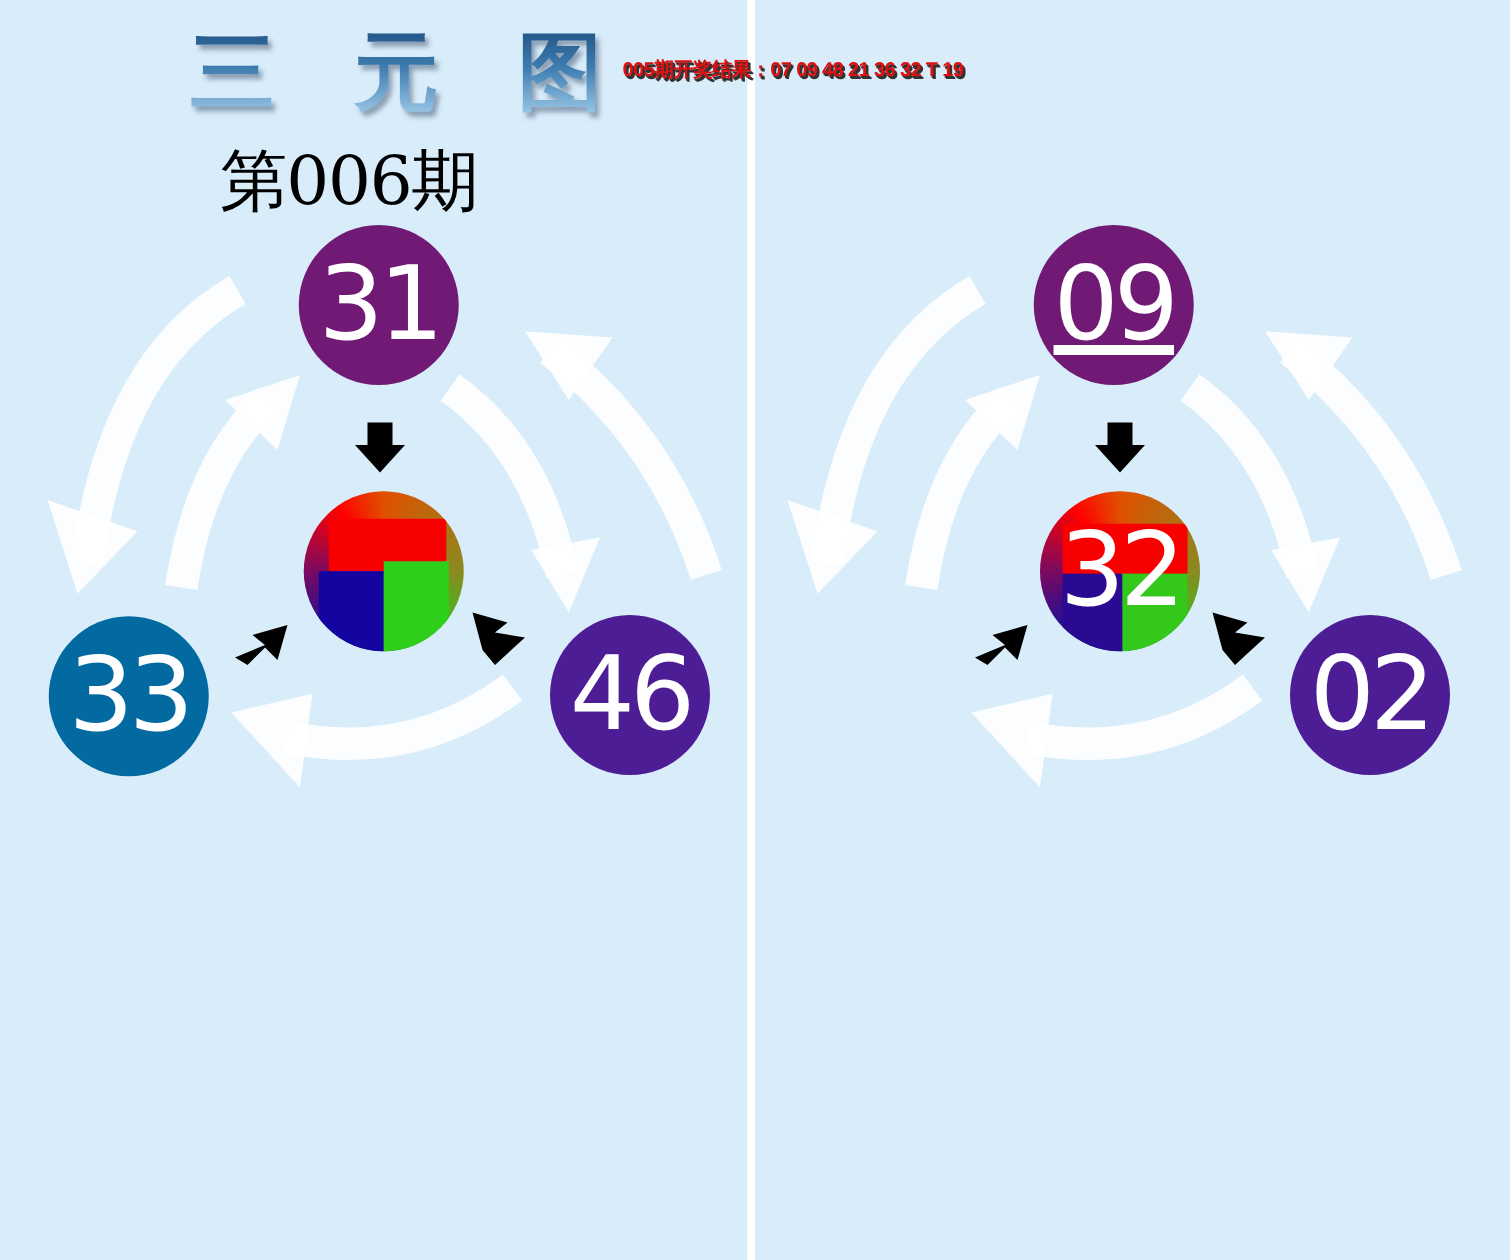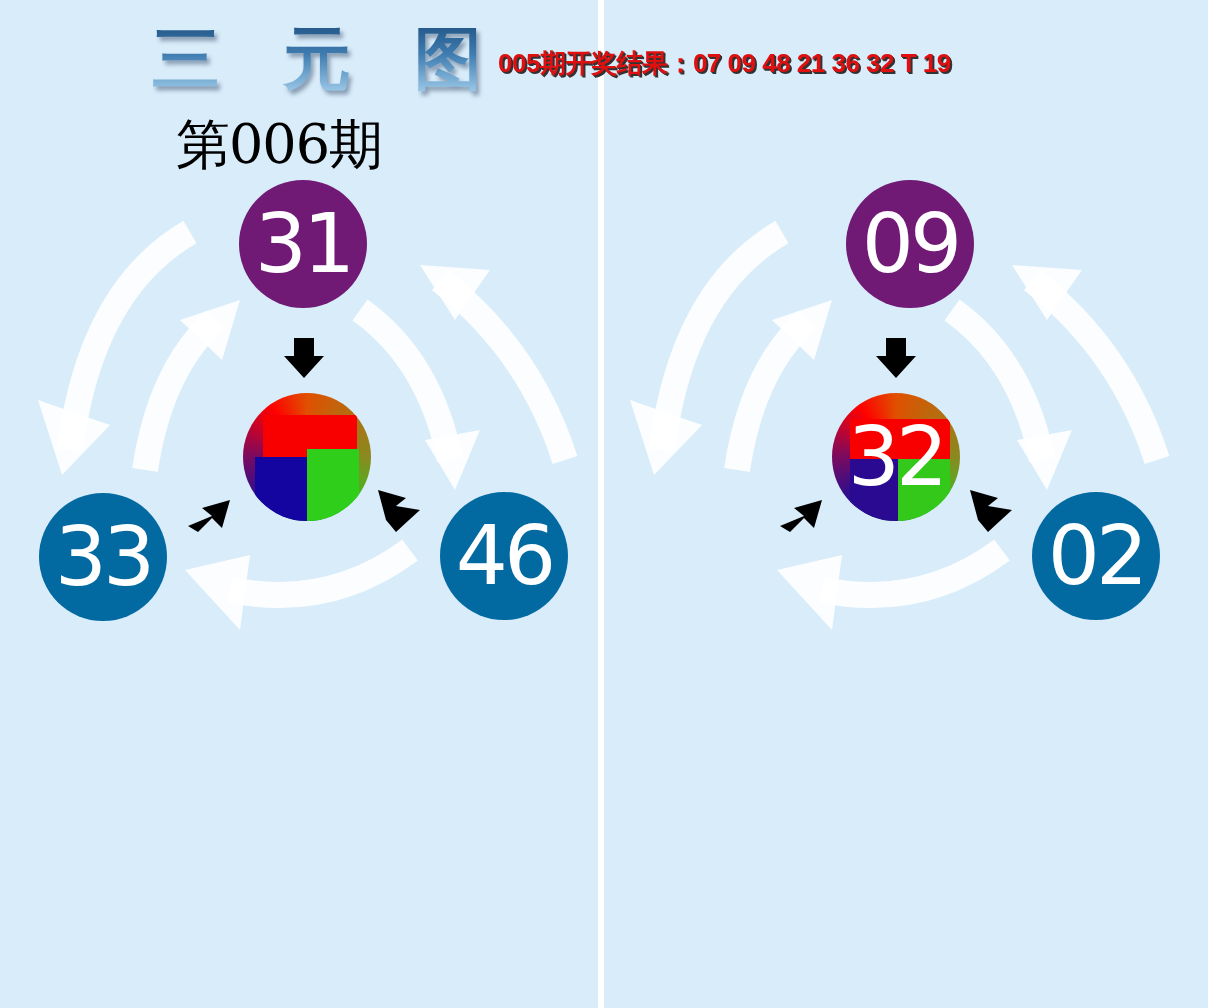--- a/index.html
+++ b/index.html
@@ -6,28 +6,28 @@
   body{width:1208px;height:1008px;background:#d8ecfa;position:relative;overflow:hidden;font-family:"DejaVu Sans",sans-serif;}
   .panel{position:absolute;top:0;height:1008px;background:#d8ecfa;}
   .panel.left{left:0;width:598px;}
   .panel.right{left:604px;width:604px;}
   .divider{position:absolute;left:598px;top:0;width:6px;height:1008px;background:#ffffff;}
   .title{position:absolute;left:152px;top:18px;width:330px;height:80px;display:flex;justify-content:space-between;
     font-family:"DejaVu Serif",serif;font-weight:bold;font-size:68px;line-height:80px;
     background:linear-gradient(180deg,#1d4f7e 0%,#3e7cb0 45%,#a9d4f0 100%);-webkit-background-clip:text;background-clip:text;color:transparent;
     filter:drop-shadow(3px 4px 2px rgba(40,60,90,.45));}
   .period{position:absolute;left:176px;top:110px;font-family:"DejaVu Serif",serif;font-size:54px;color:#000000;line-height:70px;letter-spacing:-1px;}
-  .result{position:absolute;left:498px;top:46px;font-family:"Liberation Sans",sans-serif;font-weight:bold;font-size:26px;color:#e01010;
+  .result{position:absolute;left:498px;top:46px;font-family:"Liberation Sans",sans-serif;font-weight:bold;font-size:16px;color:#e01010;
     letter-spacing:-0.5px;text-shadow:1px 1px 0 #333,2px 2px 0 #333;white-space:nowrap;}
   .diagram{position:absolute;width:600px;height:500px;}
   .ball{position:absolute;width:128px;height:128px;border-radius:50%;color:#fff;display:flex;align-items:center;justify-content:center;
     font-family:"DejaVu Sans",sans-serif;font-size:82px;letter-spacing:-4px;line-height:1;}
   .ball.blue{background:#701a75;}
   .ball.green{background:#0369a1;}
-  .ball.red{background:#0369a1;}
+  .ball.red{background:#4c1d95;}
   .ball.center{overflow:hidden;background:conic-gradient(from 0deg,#e05000,#8a8a20 25%,#2ac820 40%,#1010a0 60%,#7a0a60 75%,#ff0000 90%,#e05000);}
   .ball.center .q{position:absolute;}
   .ball.center span.num{position:relative;z-index:2;}
   svg.arrows{position:absolute;left:0;top:0;}
 </style>
 </head>
 <body>
 
 <div class="panel left"></div>
 <div class="panel right"></div>
@@ -94,21 +94,21 @@
       <polygon points="185,400 250,385 240,460"></polygon>
       <polygon points="180,150 240,130 222,190"></polygon>
       <polygon points="425,270 480,260 455,320"></polygon>
     </g>
     <g fill="#000000">
       <polygon points="294,168 314,168 314,186 324,186 304,208 284,186 294,186"></polygon>
       <polygon points="198,362 212,348 222,358 230,330 202,338 212,346 188,356 198,362"></polygon>
       <polygon points="405,350 392,362 382,350 374,320 402,328 392,336 416,340 405,350" transform="translate(4,0)"></polygon>
     </g>
   </svg>
-  <div class="ball blue" style="left:254px;top:10px;">
+  <div class="ball blue" style="left:235px;top:10px;text-decoration:underline;">
       <span>09</span>
     </div>
   <div class="ball red" style="left:440px;top:322px;">
       <span>02</span>
     </div>
   <div class="ball center" style="left:240px;top:223px;text-align:center;">
     <div class="q" style="left:18px;top:26px;width:100px;height:40px;background:#f80000;"></div>
     <div class="q" style="left:18px;top:66px;width:48px;height:64px;background:#2a0a90;"></div>
     <div class="q" style="left:66px;top:66px;width:52px;height:64px;background:#34c81a;"></div>
     <span class="num">32</span>

